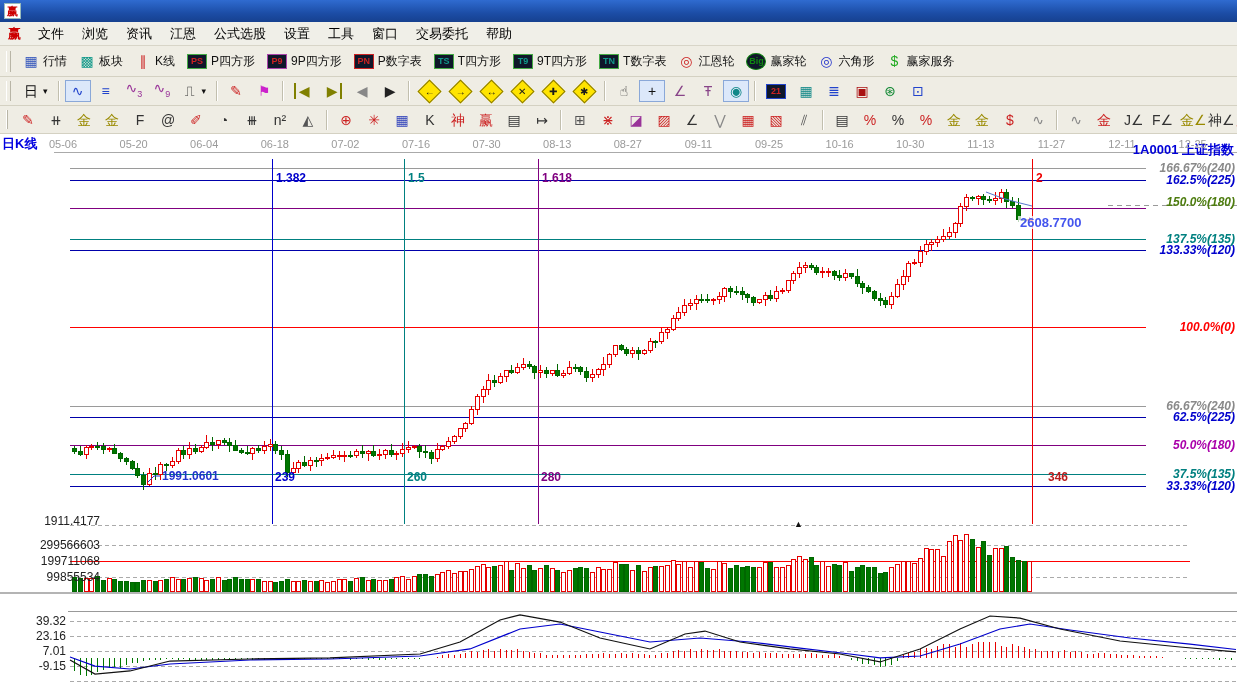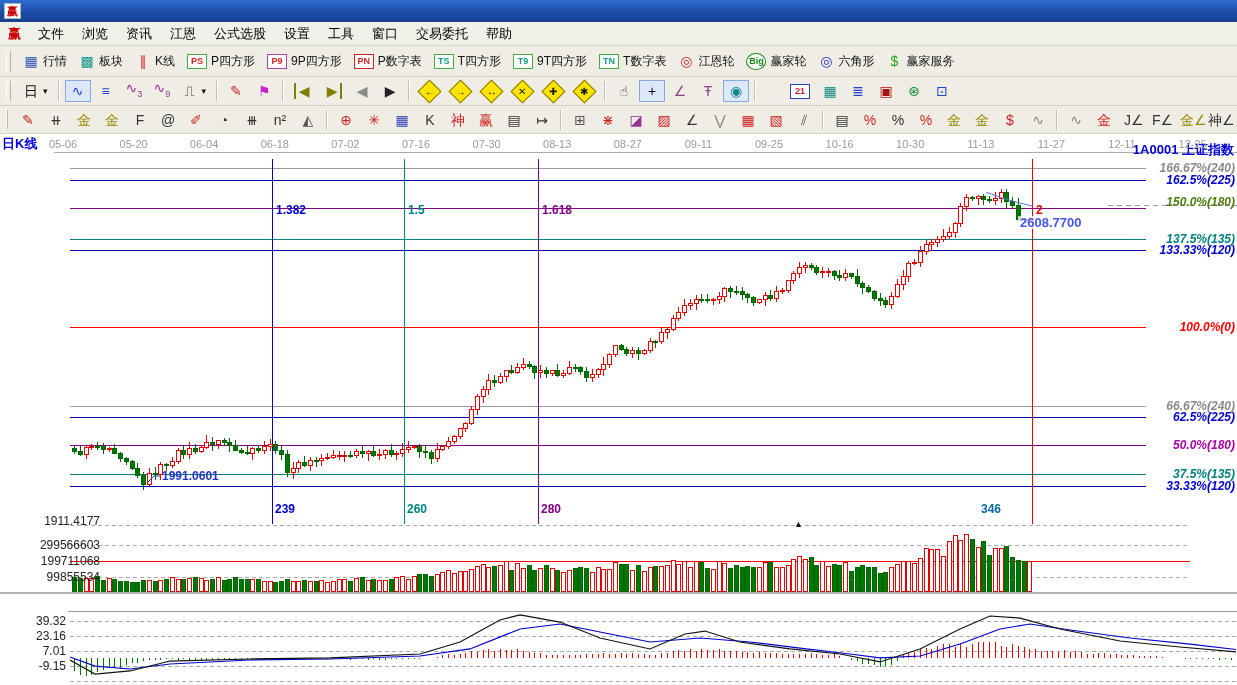--- a/index.html
+++ b/index.html
@@ -21,36 +21,36 @@
   .tb1{height:30px;} .tb2{height:28px;} .tb3{height:27px;}
   .grip{width:3px;height:70%;border-left:1px solid #fff;border-right:1px solid #b8b5a6;margin-right:6px;}
   .tb-btn{display:inline-flex;align-items:center;gap:4px;padding:2px 4px;margin:0 1px;border:1px solid transparent;
           font-size:12px;color:#111;cursor:default;}
   .tb-btn.pressed{border:1px solid #8aa8d8;background:#dce8fa;}
   .tb-glyph{font-size:14px;line-height:16px;width:16px;text-align:center;display:inline-block;}
   .tb-glyph sub{font-size:9px;}
   .tb-glyph.barL{border-left:2px solid currentColor;}
   .tb-glyph.barR{border-right:2px solid currentColor;}
   .tb-box{display:inline-block;min-width:16px;height:13px;line-height:13px;font-size:9px;font-weight:bold;
-          text-align:center;padding:0 1px;background:#ffffff;}
+          text-align:center;padding:0 1px;background:#0f172a;}
   .tb-box.round{border-radius:50%;height:15px;line-height:15px;}
   .diamond{width:15px;height:15px;background:#ffe400;border:1px solid #8a7a00;transform:rotate(45deg);
            display:inline-flex;align-items:center;justify-content:center;margin:0 1px;}
   .diamond span{transform:rotate(-45deg);font-size:10px;color:#1a1a1a;font-weight:bold;}
   .tb-sep{display:inline-block;width:0;height:20px;border-left:1px solid #c2bfae;border-right:1px solid #fff;margin:0 4px;}
   .tb-label{font-size:12px;}
   
   .chart-region{position:relative;width:1237px;height:555px;background:#fff;}
   .chart-region svg{position:absolute;left:0;top:0;}
   .ovl{position:absolute;line-height:13px;font-size:11px;white-space:nowrap;}
   .pane-label{left:2px;top:3px;color:#0000e0;font-weight:bold;font-size:13px;}
   .symbol-label{right:3px;top:9px;color:#0000d8;font-weight:bold;font-size:13px;}
   .date-label{color:#9a9a9a;top:4px;transform:translateX(-50%);}
   .gann-label{right:2px;font-weight:bold;font-size:12px;transform:translateY(-6px);font-style:italic;}
-  .vl-label{font-weight:bold;font-size:12px;transform:translateY(-6px);margin-top:32px;}
+  .vl-label{font-weight:bold;font-size:12px;transform:translateY(-6px);}
   .price-low{color:#2233cc;font-weight:bold;font-size:12px;}
   .price-last{color:#4455ee;font-weight:bold;font-size:13px;background:rgba(255,255,255,.75);padding:0 2px;margin-top:18px;}
   .axis-num{left:0;width:66px;text-align:right;color:#222;font-size:12px;transform:translateY(-6px);}
   .vol-num{left:0;width:100px;text-align:right;color:#222;font-size:12px;transform:translateY(-6px);}
   .macd-row{position:absolute;top:461px;left:0;width:100%;height:16px;font-size:12px;font-weight:bold;}
   .macd-row span{position:absolute;}
   .marker{color:#111;font-size:9px;}
 </style>
 </head>
 <body>
@@ -215,21 +215,21 @@
         <span class="tb-glyph" style="color: rgb(136, 68, 136);">∠</span>
       </span>
       <span class="tb-btn">
         <span class="tb-glyph" style="color: rgb(136, 68, 136);">Ŧ</span>
       </span>
       <span class="tb-btn pressed">
         <span class="tb-glyph" style="color: rgb(17, 136, 136);">◉</span>
       </span>
       <span class="tb-sep"></span>
       <span class="tb-btn">
-        <span class="tb-box" style="color: rgb(204, 34, 34); border: 1px solid rgb(34, 68, 204); margin-left: 24px;">21</span>
+        <span class="tb-box" style="color: rgb(204, 34, 34); border: 1px solid rgb(34, 68, 204);">21</span>
       </span>
       <span class="tb-btn">
         <span class="tb-glyph" style="color: rgb(17, 136, 136);">▦</span>
       </span>
       <span class="tb-btn">
         <span class="tb-glyph" style="color: rgb(34, 68, 204);">≣</span>
       </span>
       <span class="tb-btn">
         <span class="tb-glyph" style="color: rgb(170, 17, 17);">▣</span>
       </span>
@@ -1147,21 +1147,21 @@
       <span class="ovl gann-label" style="top: 311px; color: rgb(170, 0, 170);">50.0%(180)</span>
       <span class="ovl gann-label" style="top: 340px; color: rgb(0, 128, 128);">37.5%(135)</span>
       <span class="ovl gann-label" style="top: 352px; color: rgb(0, 0, 204);">33.33%(120)</span>
       <span class="ovl vl-label" style="left: 276px; top: 44px; color: rgb(0, 0, 204);">1.382</span>
       <span class="ovl vl-label" style="left: 275px; top: 343px; color: rgb(0, 0, 204);">239</span>
       <span class="ovl vl-label" style="left: 408px; top: 44px; color: rgb(0, 128, 128);">1.5</span>
       <span class="ovl vl-label" style="left: 407px; top: 343px; color: rgb(0, 128, 128);">260</span>
       <span class="ovl vl-label" style="left: 542px; top: 44px; color: rgb(128, 0, 128);">1.618</span>
       <span class="ovl vl-label" style="left: 541px; top: 343px; color: rgb(128, 0, 128);">280</span>
       <span class="ovl vl-label" style="left: 1036px; top: 44px; color: rgb(238, 0, 0);">2</span>
-      <span class="ovl vl-label" style="left: 981px; top: 343px; color: #0369a1;">346</span>
+      <span class="ovl vl-label" style="left: 1048px; top: 343px; color: #b91c1c;">346</span>
       <span class="ovl vol-num" style="top: 387px;">1911.4177</span>
       <span class="ovl vol-num" style="top: 411px;">299566603</span>
       <span class="ovl vol-num" style="top: 427px;">199711068</span>
       <span class="ovl vol-num" style="top: 443px;">99855534</span>
       <span class="ovl axis-num" style="top: 487px;">39.32</span>
       <span class="ovl axis-num" style="top: 502px;">23.16</span>
       <span class="ovl axis-num" style="top: 517px;">7.01</span>
       <span class="ovl axis-num" style="top: 532px;">-9.15</span>
     </div>
 </div>

